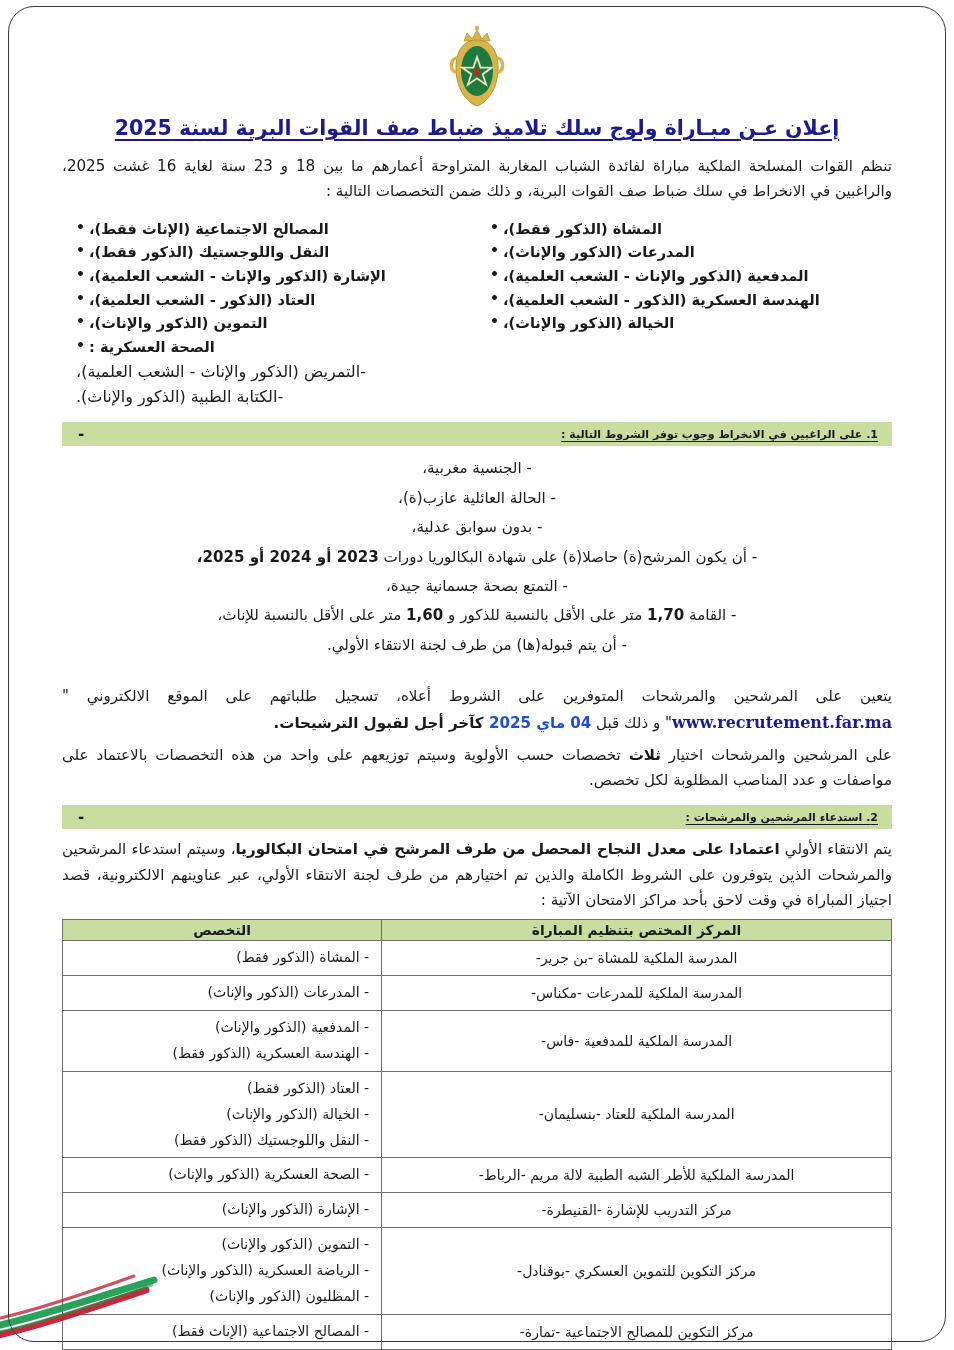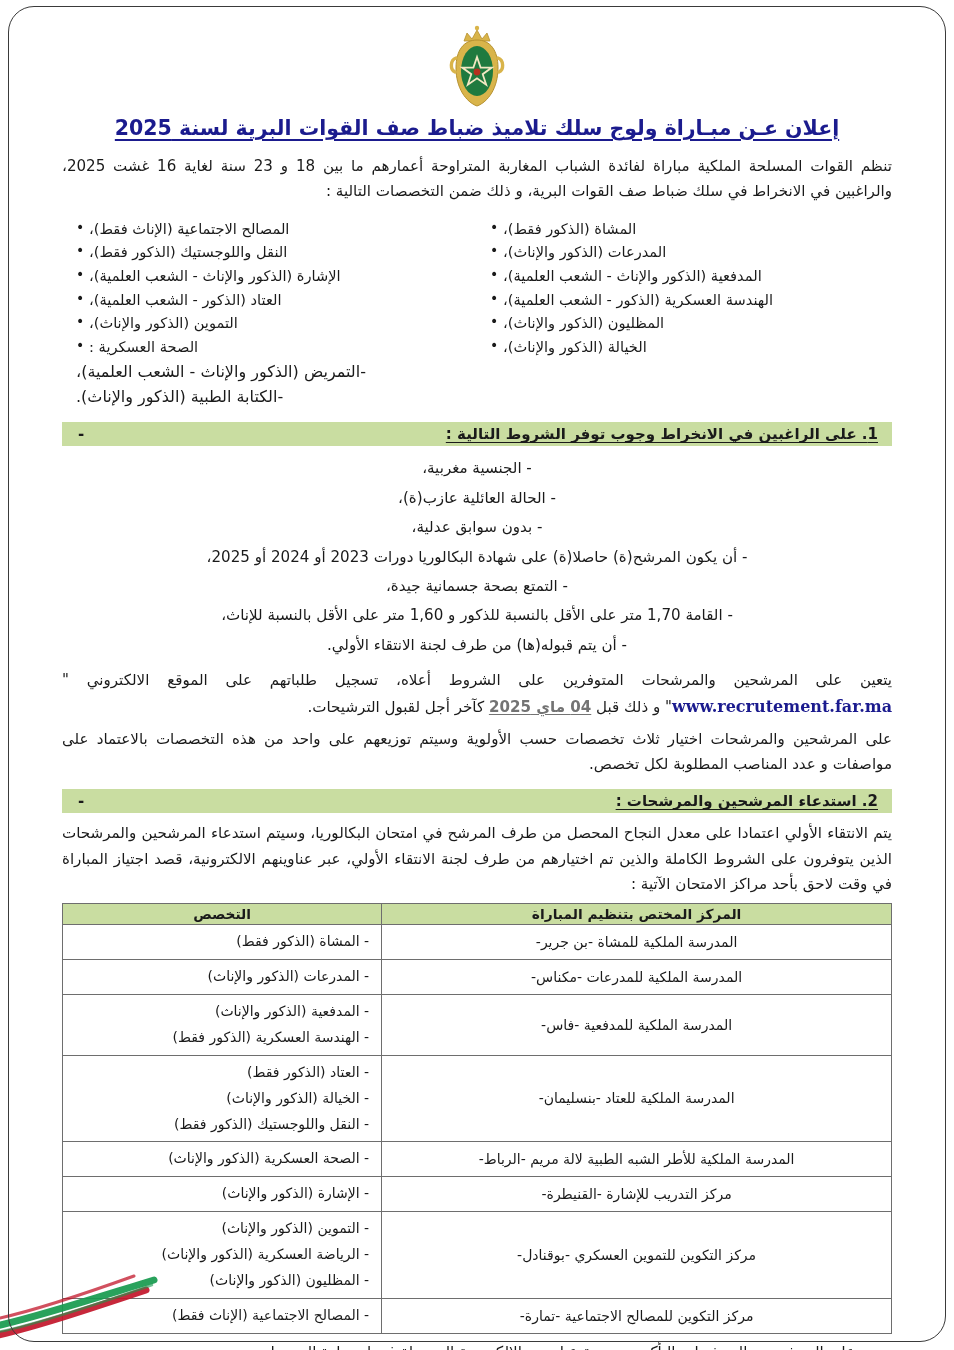--- a/index.html
+++ b/index.html
@@ -56,21 +56,21 @@
   }
 
   
   .para {
     direction: rtl;
     text-align: justify;
     font-size: 15.1px;
     line-height: 1.68;
     margin: 0 0 6px 0;
   }
-  .b { font-weight: normal; }
+  .b { font-weight: bold; }
 
   
   .spec-cols {
     display: flex;
     direction: rtl;
     justify-content: space-between;
     gap: 26px;
     margin: 12px 0 10px 0;
     padding: 0 14px;
   }
@@ -81,20 +81,21 @@
     direction: rtl;
     text-align: left;
   }
   .spec-col li {
     font-size: 14.6px;
     line-height: 1.62;
     position: relative;
     padding-left: 13px;
     text-align: left;
     white-space: nowrap;
+    font-weight: bold;
   }
   .spec-col li::after {
     content: "•";
     position: absolute;
     left: 0; top: -1px;
     font-size: 14px;
   }
   .spec-sub {
     font-size: 16px;
     line-height: 1.62;
@@ -108,57 +109,56 @@
     direction: rtl;
     display: flex;
     align-items: center;
     justify-content: flex-end;
     padding: 3px 14px 3px 10px;
     margin: 12px 0 8px 0;
     min-height: 24px;
   }
   .section-bar .sb-text {
     font-weight: bold;
-    font-size: 15px;
+    font-size: 11px;
     text-decoration: underline;
     text-underline-offset: 3px;
   }
   .section-bar .sb-dash {
     margin-right: auto;
     font-weight: bold;
     font-size: 15px;
     padding-left: 6px;
   }
 
   
   .cond-list {
     direction: rtl;
     list-style: none;
-    margin: 4px 0 8px 0;
+    margin: 4px 0 24px 0;
     padding: 0;
     text-align: center;
   }
   .cond-list li {
     font-size: 15.1px;
     line-height: 1.95;
   }
 
   
   .url {
     color: #1b1b8e;
     font-weight: bold;
     font-family: "DejaVu Serif", "Liberation Serif", serif;
     font-size: 16px;
     direction: ltr;
     display: inline-block;
   }
   .date-red {
-    color: #737373;
-    font-weight: bold;
-    text-decoration: underline;
+    color: #1d4ed8;
+    font-weight: bold;
     text-underline-offset: 2px;
   }
 
   
   table.centers {
     width: 100%;
     border-collapse: collapse;
     direction: rtl;
     margin: 6px 0 6px 0;
     table-layout: fixed;
@@ -228,21 +228,20 @@
     <span>والراغبين في الانخراط في سلك ضباط صف القوات البرية، و ذلك ضمن التخصصات التالية :</span>
   </p>
 
   <div class="spec-cols">
     <div class="spec-col">
       <ul>
         <li>المشاة (الذكور فقط)،</li>
         <li>المدرعات (الذكور والإناث)،</li>
         <li>المدفعية (الذكور والإناث - الشعب العلمية)،</li>
         <li>الهندسة العسكرية (الذكور - الشعب العلمية)،</li>
-        <li>المظليون (الذكور والإناث)،</li>
         <li>الخيالة (الذكور والإناث)،</li>
       </ul>
     </div>
     <div class="spec-col">
       <ul>
         <li>المصالح الاجتماعية (الإناث فقط)،</li>
         <li>النقل واللوجستيك (الذكور فقط)،</li>
         <li>الإشارة (الذكور والإناث - الشعب العلمية)،</li>
         <li>العتاد (الذكور - الشعب العلمية)،</li>
         <li>التموين (الذكور والإناث)،</li>

